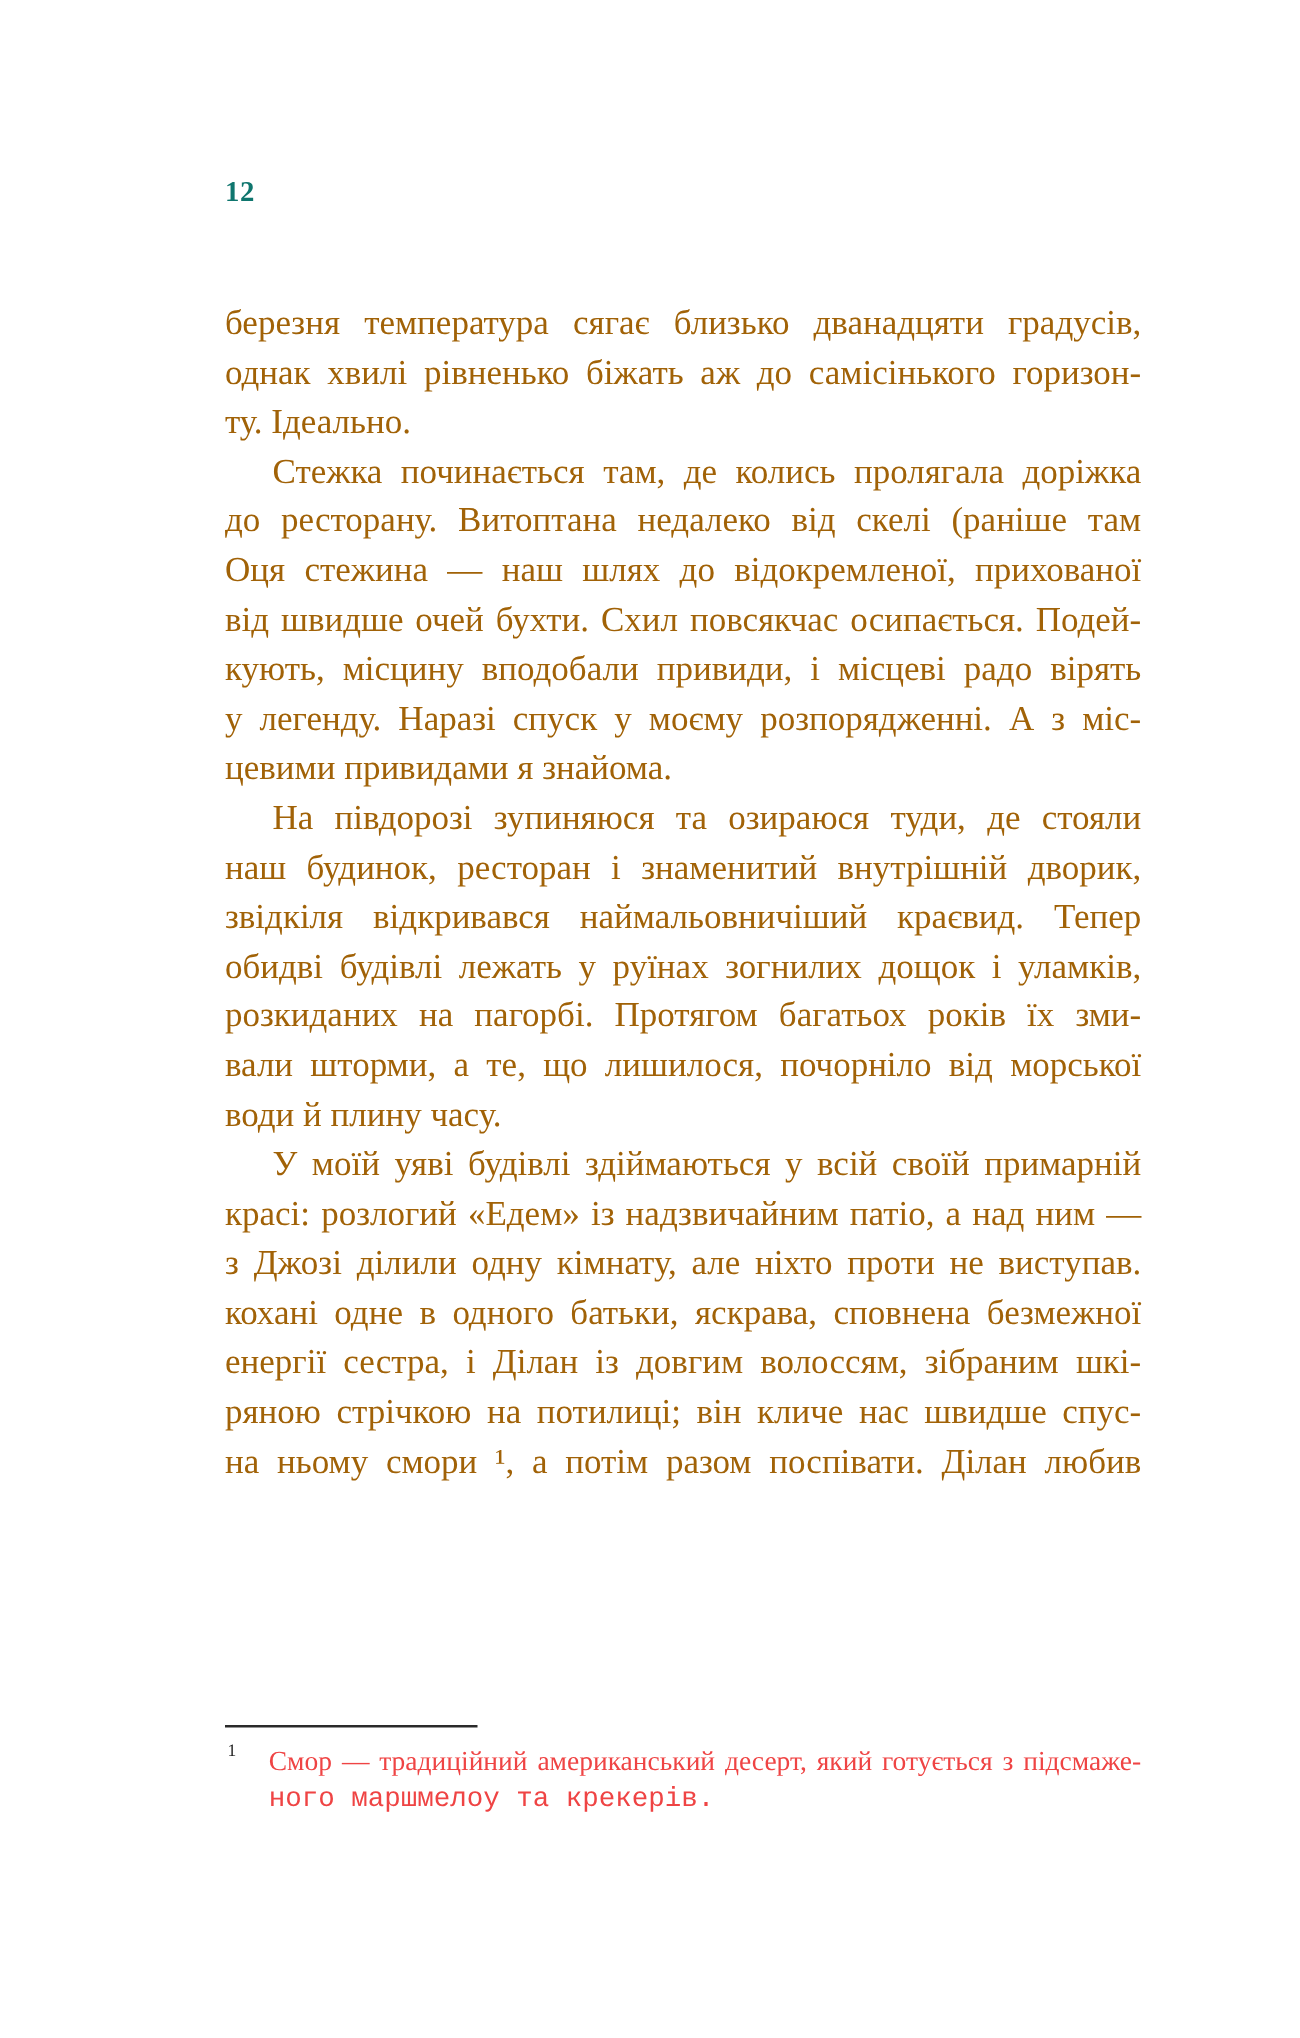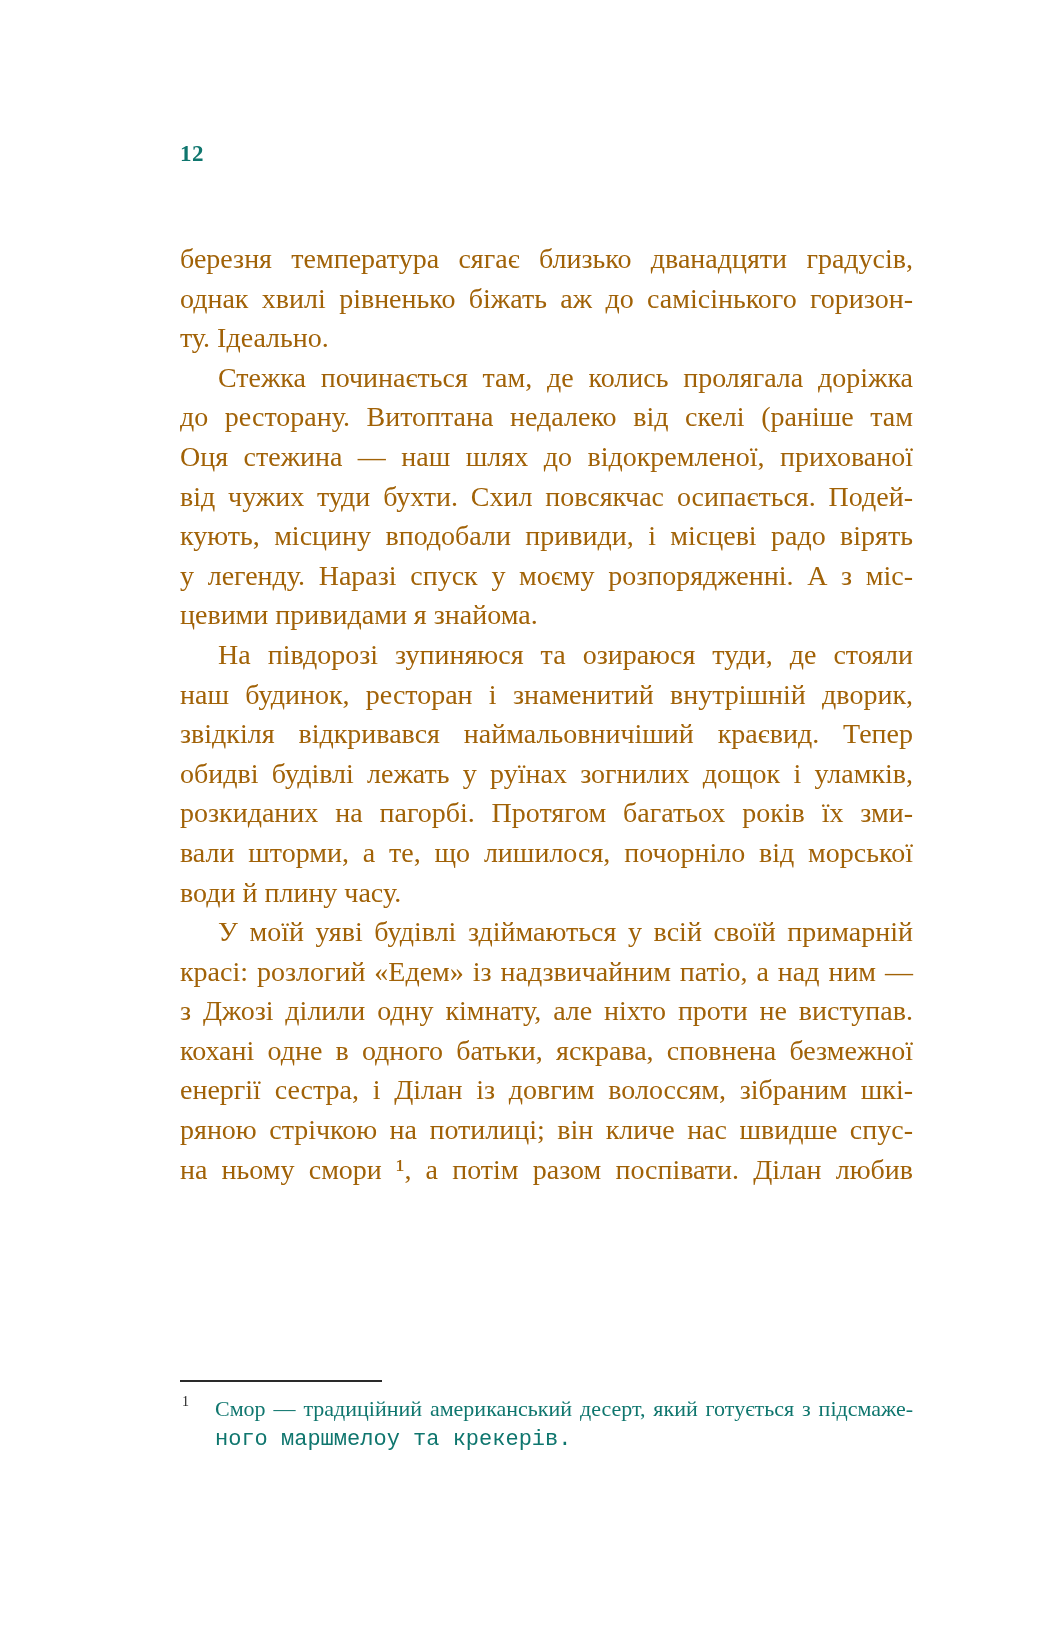--- a/index.html
+++ b/index.html
@@ -64,21 +64,21 @@
     position: absolute;
     left: 2px;
     top: 1px;
     font-size: 14px;
     color: #1f1f1f;
   }
   .fn-text {
     margin-left: 35px;
     font-size: 22px;
     line-height: 31px;
-    color: #0f766e;
+    color: #ef4444;
   }
   .fn-line {
     text-align: justify;
     text-align-last: justify;
   }
   .fn-line.end {
     text-align-last: left;
     font-family: Liberation Mono, monospace;
   }
 </style>
@@ -94,21 +94,21 @@
     <div class="para">
       <div class="line">березня температура сягає близько дванадцяти градусів,</div>
       <div class="line">однак хвилі рівненько біжать аж до самісінького горизон-</div>
       <div class="line end">ту. Ідеально.</div>
     </div>
 
     <div class="para">
       <div class="line first">Стежка починається там, де колись пролягала доріжка</div>
       <div class="line">до ресторану. Витоптана недалеко від скелі (раніше там</div>
       <div class="line">Оця стежина — наш шлях до відокремленої, прихованої</div>
-      <div class="line">від чужих туди бухти. Схил повсякчас осипається. Подей-</div>
+      <div class="line">від швидше очей бухти. Схил повсякчас осипається. Подей-</div>
       <div class="line">кують, місцину вподобали привиди, і місцеві радо вірять</div>
       <div class="line">у легенду. Наразі спуск у моєму розпорядженні. А з міс-</div>
       <div class="line end">цевими привидами я знайома.</div>
     </div>
 
     <div class="para">
       <div class="line first">На півдорозі зупиняюся та озираюся туди, де стояли</div>
       <div class="line">наш будинок, ресторан і знаменитий внутрішній дворик,</div>
       <div class="line">звідкіля відкривався наймальовничіший краєвид. Тепер</div>
       <div class="line">обидві будівлі лежать у руїнах зогнилих дощок і уламків,</div>

